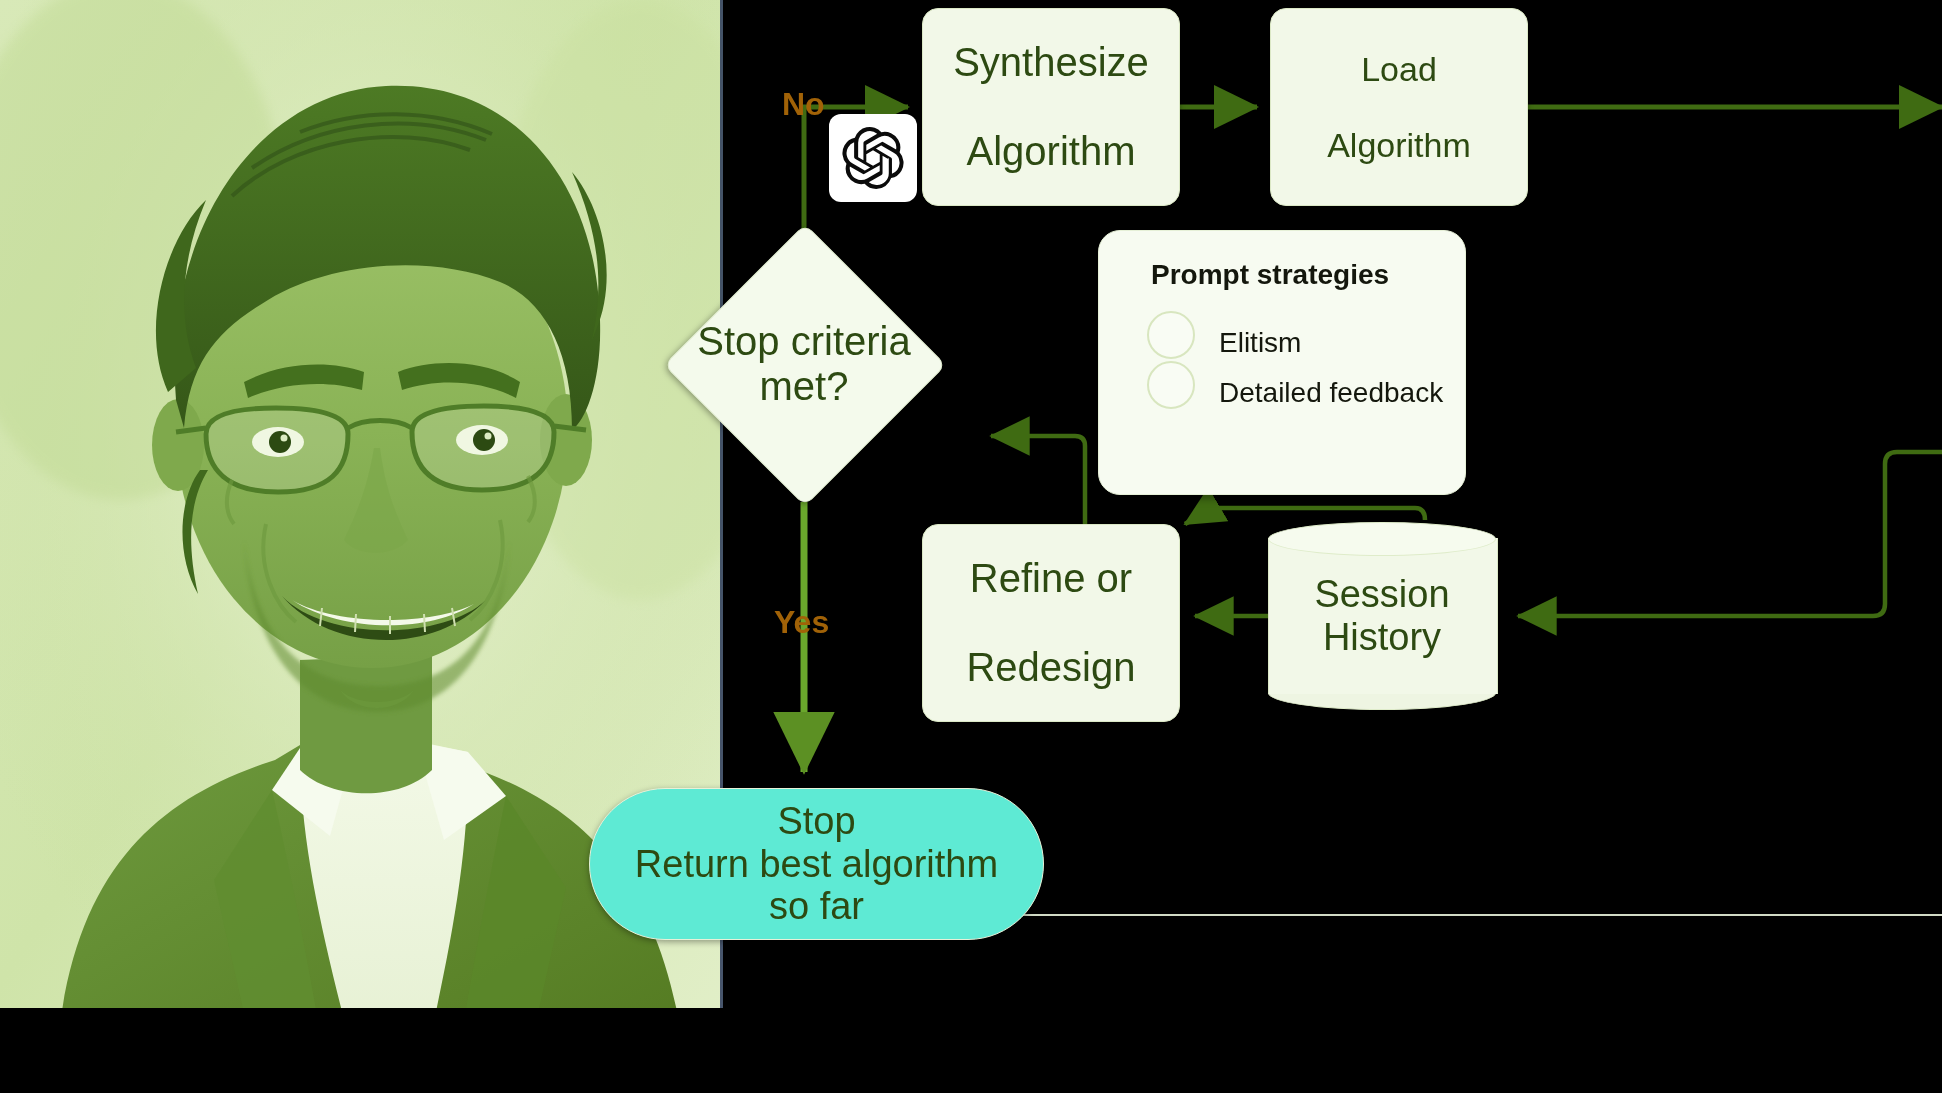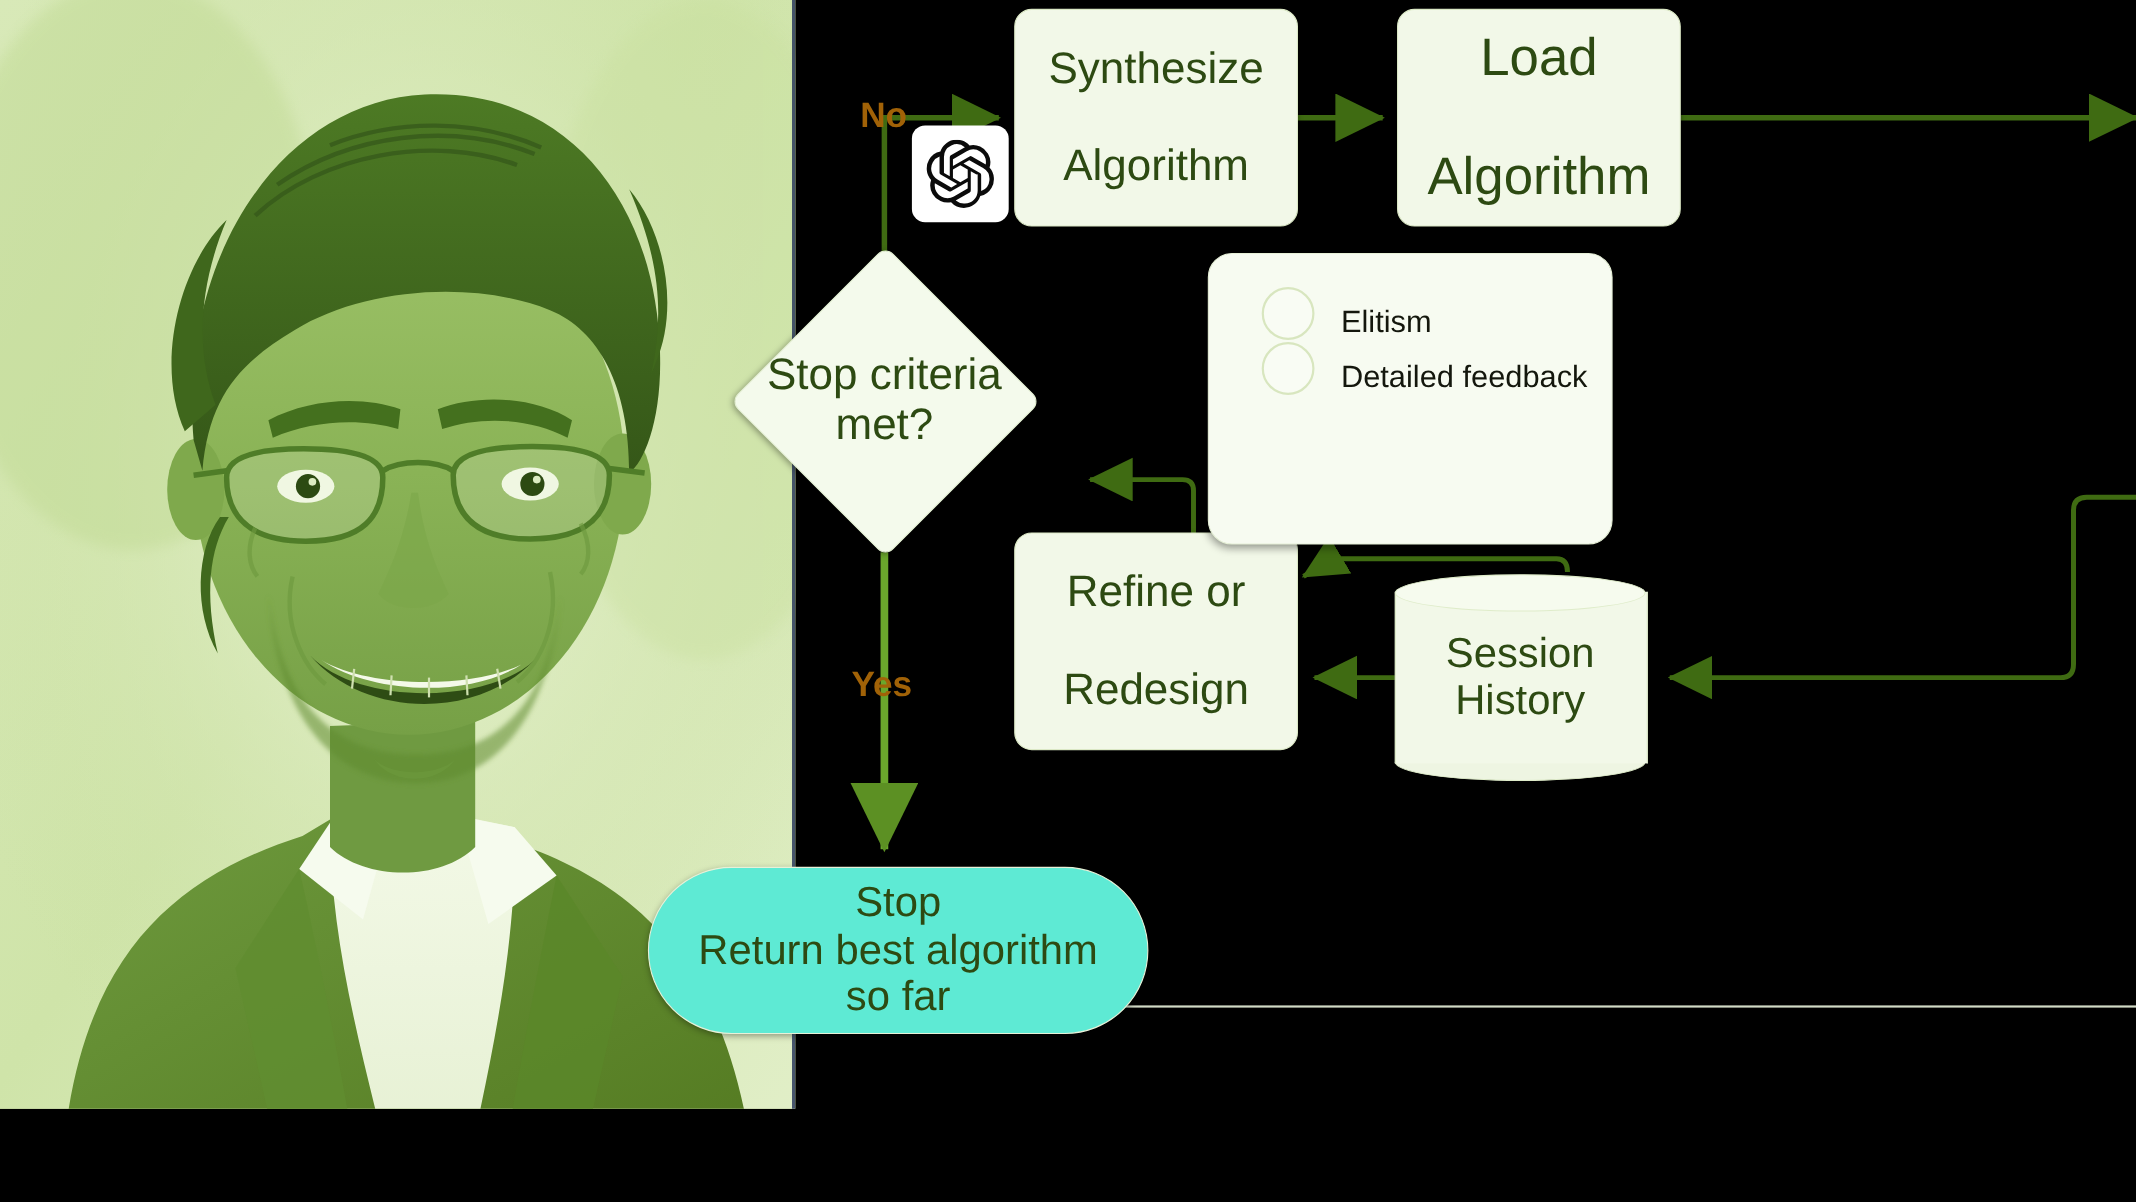--- a/index.html
+++ b/index.html
@@ -21,30 +21,30 @@
   #wires{position:absolute;left:0;top:0;width:1217px;height:1093px;}
 
   .node{position:absolute;box-sizing:border-box;
         display:flex;align-items:center;justify-content:center;
         text-align:center;color:#2d4a12;line-height:1.12;}
   .boxnode{background:#f2f8e8;border:1px solid #dbe8c5;border-radius:16px;
         box-shadow:0 2px 5px rgba(0,0,0,.35);}
   .boxnode span{display:block;padding:0 10px;}
 
   #n-synth{left:197px;top:8px;width:258px;height:198px;font-size:40px;}
-  #n-load {left:545px;top:8px;width:258px;height:198px;font-size:48px;}
+  #n-load {left:545px;top:8px;width:258px;height:198px;font-size:34px;}
 
   #n-diamond{left:-95px;top:228px;width:348px;height:272px;font-size:40px;}
   #n-diamond .dia{position:absolute;left:50%;top:50%;width:198px;height:198px;
         margin-left:-99px;margin-top:-99px;transform:rotate(45deg);
         background:#f4faec;border:1px solid #e2eed1;border-radius:10px;
         box-shadow:0 2px 6px rgba(0,0,0,.35);}
   #n-diamond .dtext{position:relative;z-index:2;width:300px;}
 
-  #n-refine{left:197px;top:484px;width:258px;height:198px;font-size:40px;justify-content:center;}
+  #n-refine{left:197px;top:524px;width:258px;height:198px;font-size:40px;justify-content:center;}
 
   #n-session{left:543px;top:522px;width:228px;height:188px;}
   #n-session .cyl-body{position:absolute;left:0;top:16px;width:228px;height:156px;
         background:#f2f8e8;border-left:1px solid #dbe8c5;border-right:1px solid #dbe8c5;}
   #n-session .cyl-top{position:absolute;left:0;top:0;width:228px;height:34px;
         background:#f6fbee;border:1px solid #dfecca;border-radius:50%;box-sizing:border-box;}
   #n-session .cyl-bot{position:absolute;left:0;top:154px;width:228px;height:34px;
         background:#eef5e2;border:1px solid #dfecca;border-radius:50%;box-sizing:border-box;}
   #n-session .cyl-label{position:relative;z-index:3;width:100%;font-size:38px;}
 
@@ -277,20 +277,21 @@
     </div>
 
     <div class="node boxnode" id="n-stop">
       <div class="stoptext">
         <span class="l1">Stop</span>
         <span class="l2">Return best algorithm so far</span>
       </div>
     </div>
 
     <div id="card-prompt">
+      <div class="ptitle">Prompt strategies</div>
       <div class="prow">
         <div class="bullet"></div>
         <div class="plabel">Elitism</div>
       </div>
       <div class="prow">
         <div class="bullet"></div>
         <div class="plabel">Detailed feedback</div>
       </div>
     </div>
 

